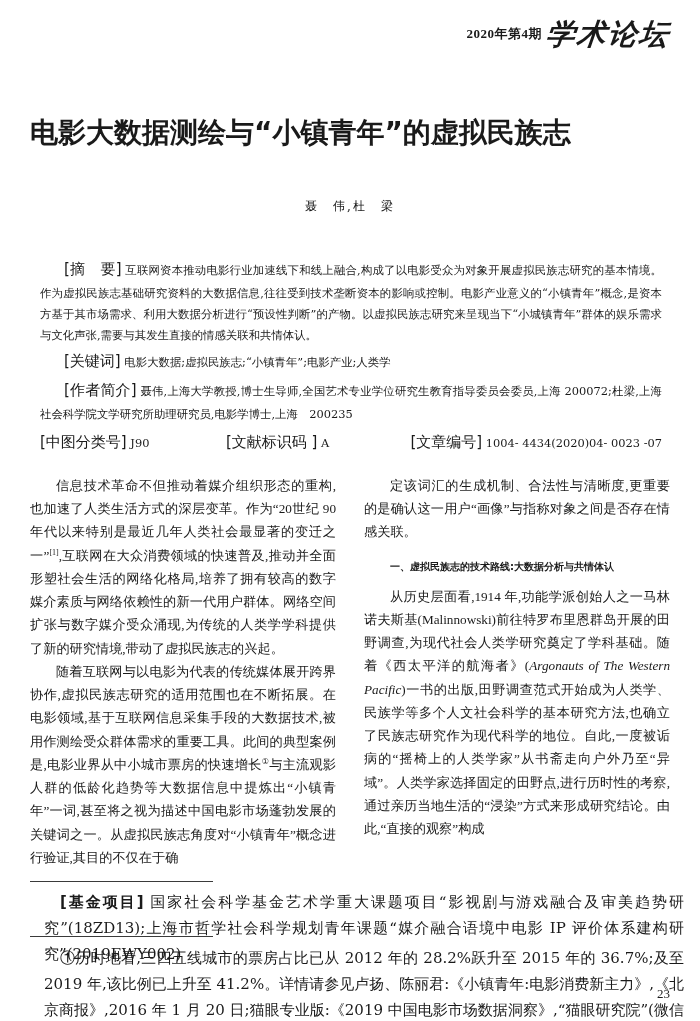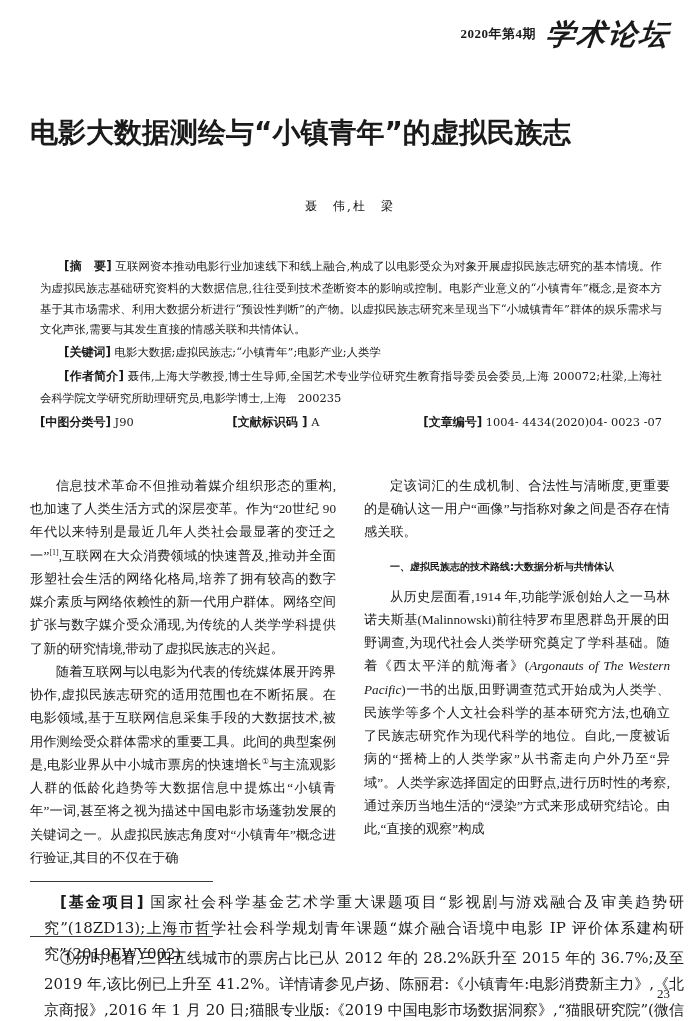--- a/index.html
+++ b/index.html
@@ -25,21 +25,21 @@
     padding: 0 30px;
   }
 
   
   .masthead {
     position: absolute;
     right: 30px;
     top: 20px;
     display: flex;
     align-items: flex-end;
-    gap: 10px;
+    gap: 4px;
   }
   .issue-line {
     font-family: "Liberation Serif", "DejaVu Serif", serif;
     font-size: 13px;
     font-weight: 700;
     letter-spacing: 0.5px;
     padding-bottom: 6px;
     white-space: nowrap;
   }
   .journal-logo {
@@ -85,22 +85,22 @@
     width: 622px;
     font-family: "DejaVu Serif", serif;
     font-size: 11.4px;
     line-height: 1.82;
     text-align: justify;
     text-justify: inter-ideograph;
   }
   .fm-block { margin-bottom: 2px; }
   .fm-label {
     font-family: "DejaVu Sans", "Liberation Sans", sans-serif;
-    font-weight: 700;
-    font-size: 12px;
+    font-weight: 400;
+    font-size: 15px;
   }
   .abstract { text-indent: 24px; }
   .codes {
     display: flex;
     margin-top: 4px;
     gap: 29px;
   }
   .codes > div { white-space: nowrap; }
   .code-cls { width: 210px; }
   .code-doc { width: 208px; }

